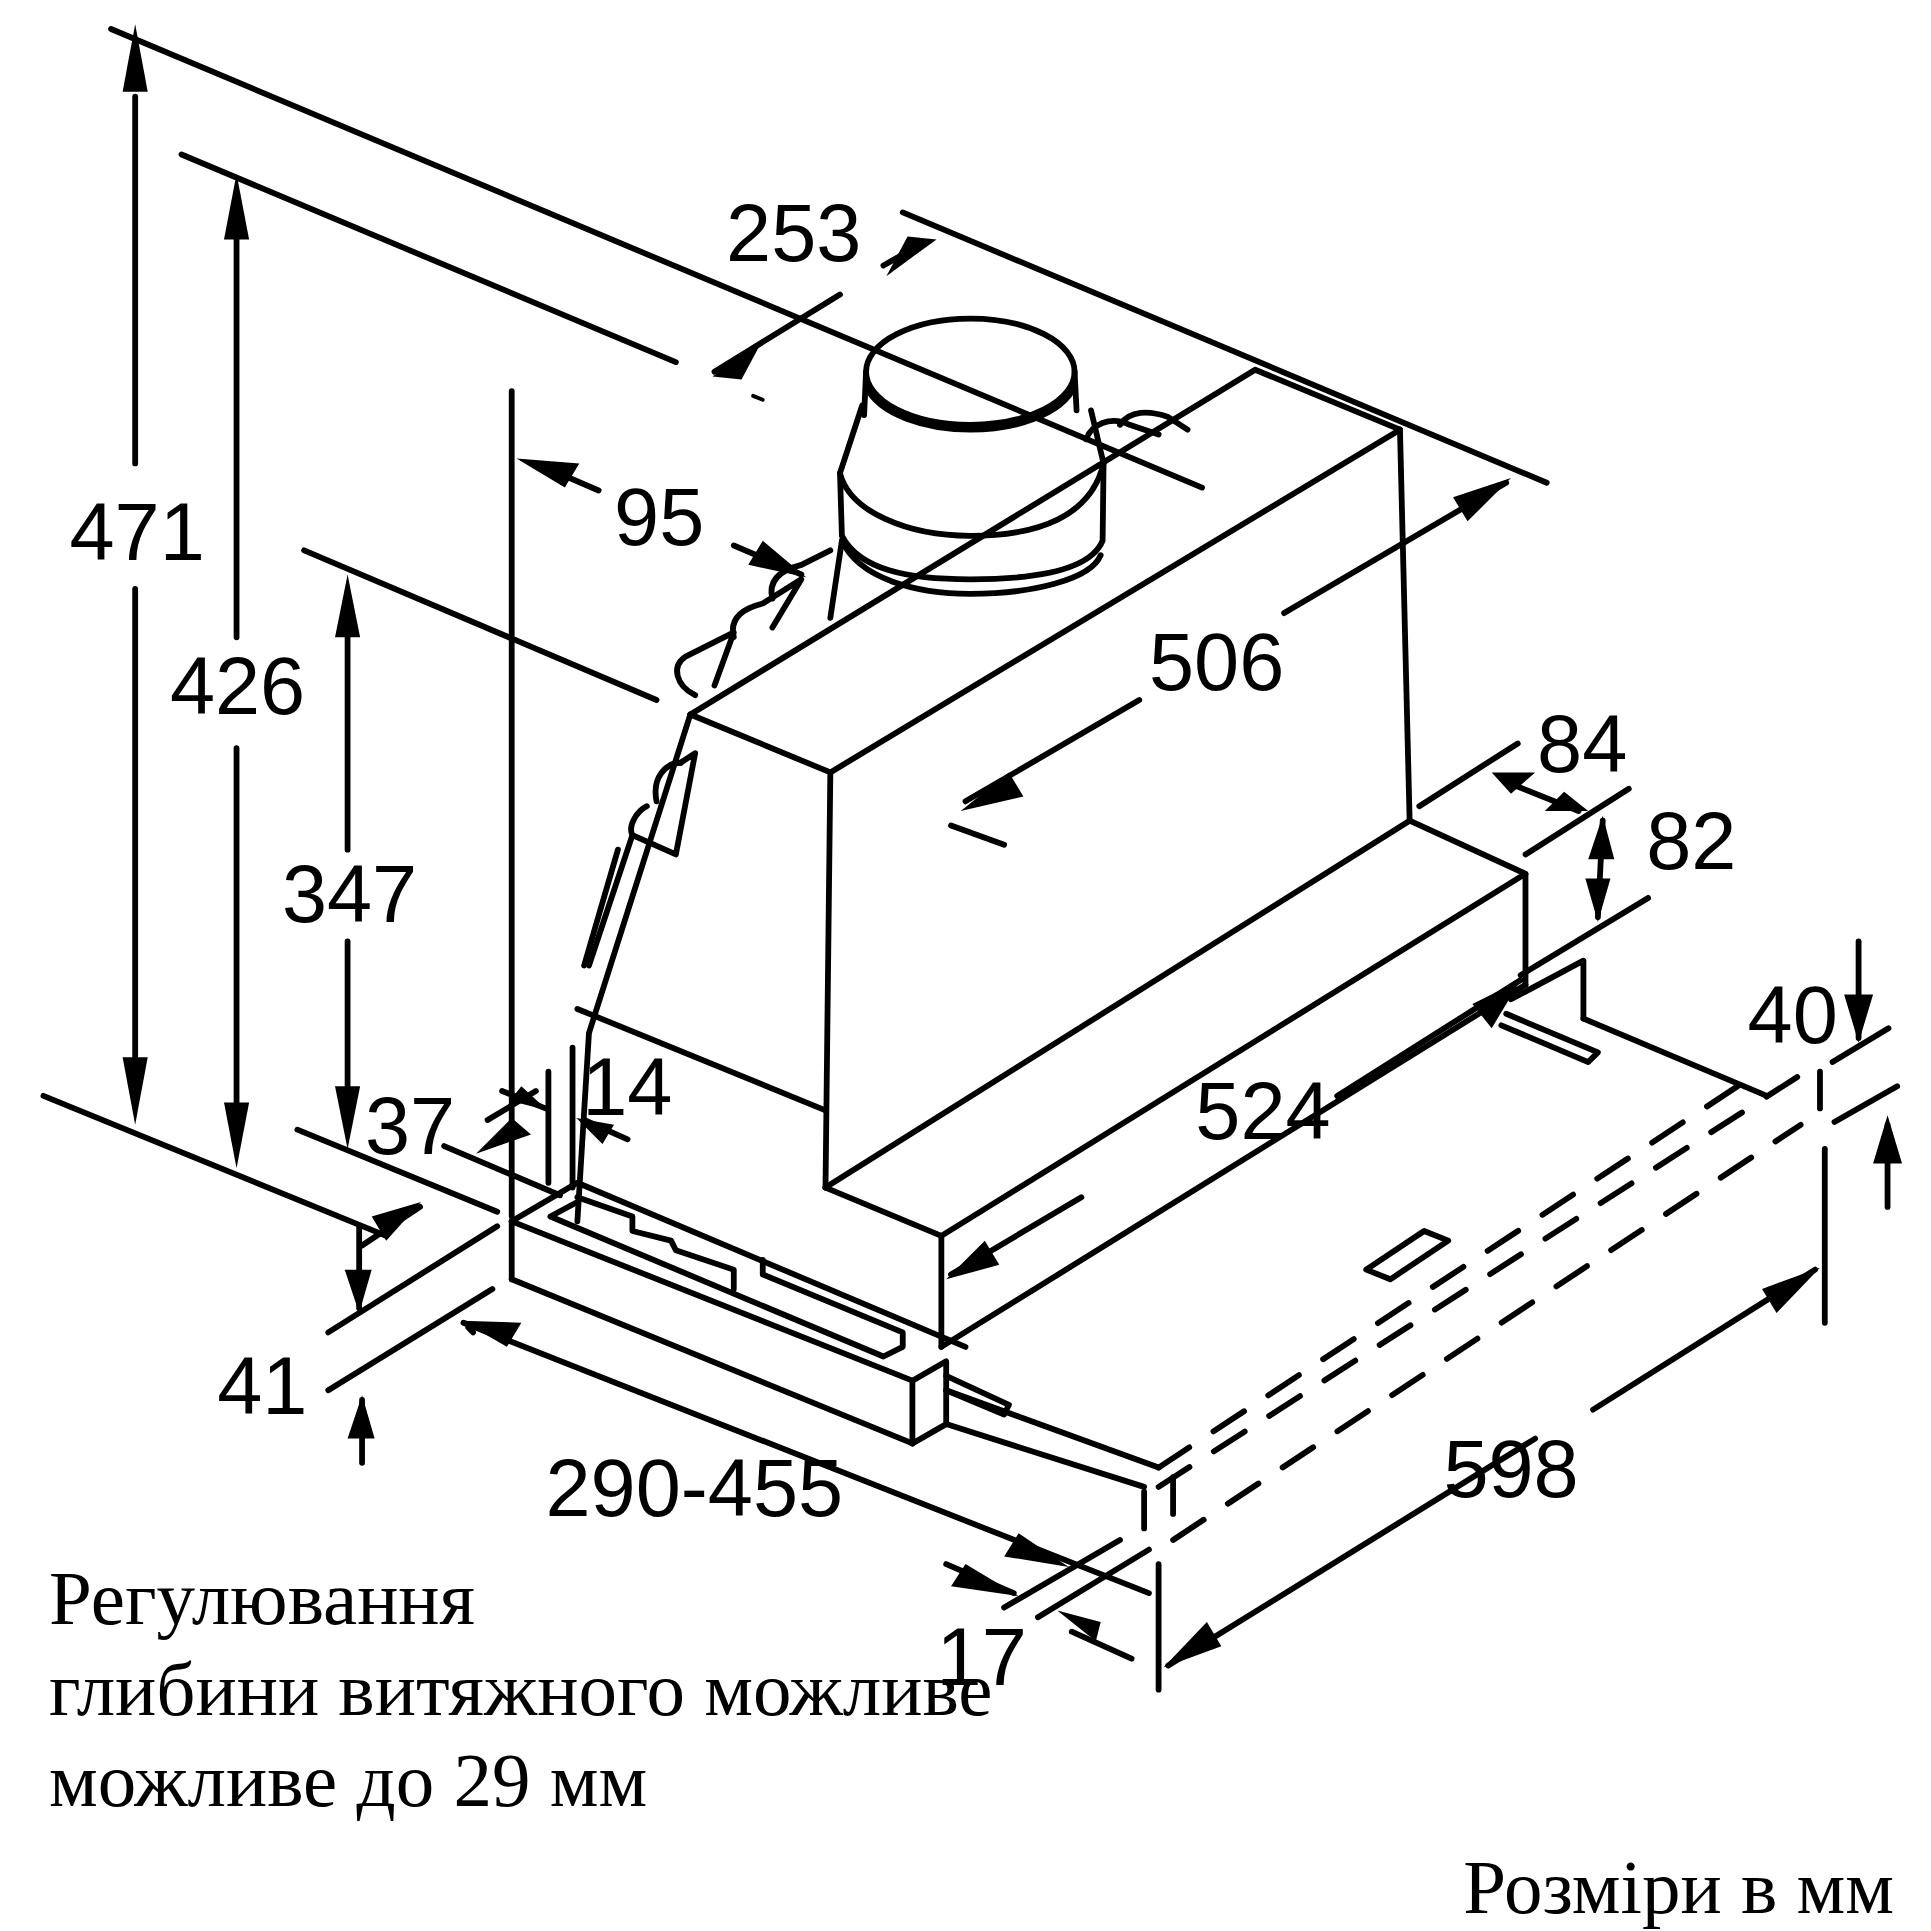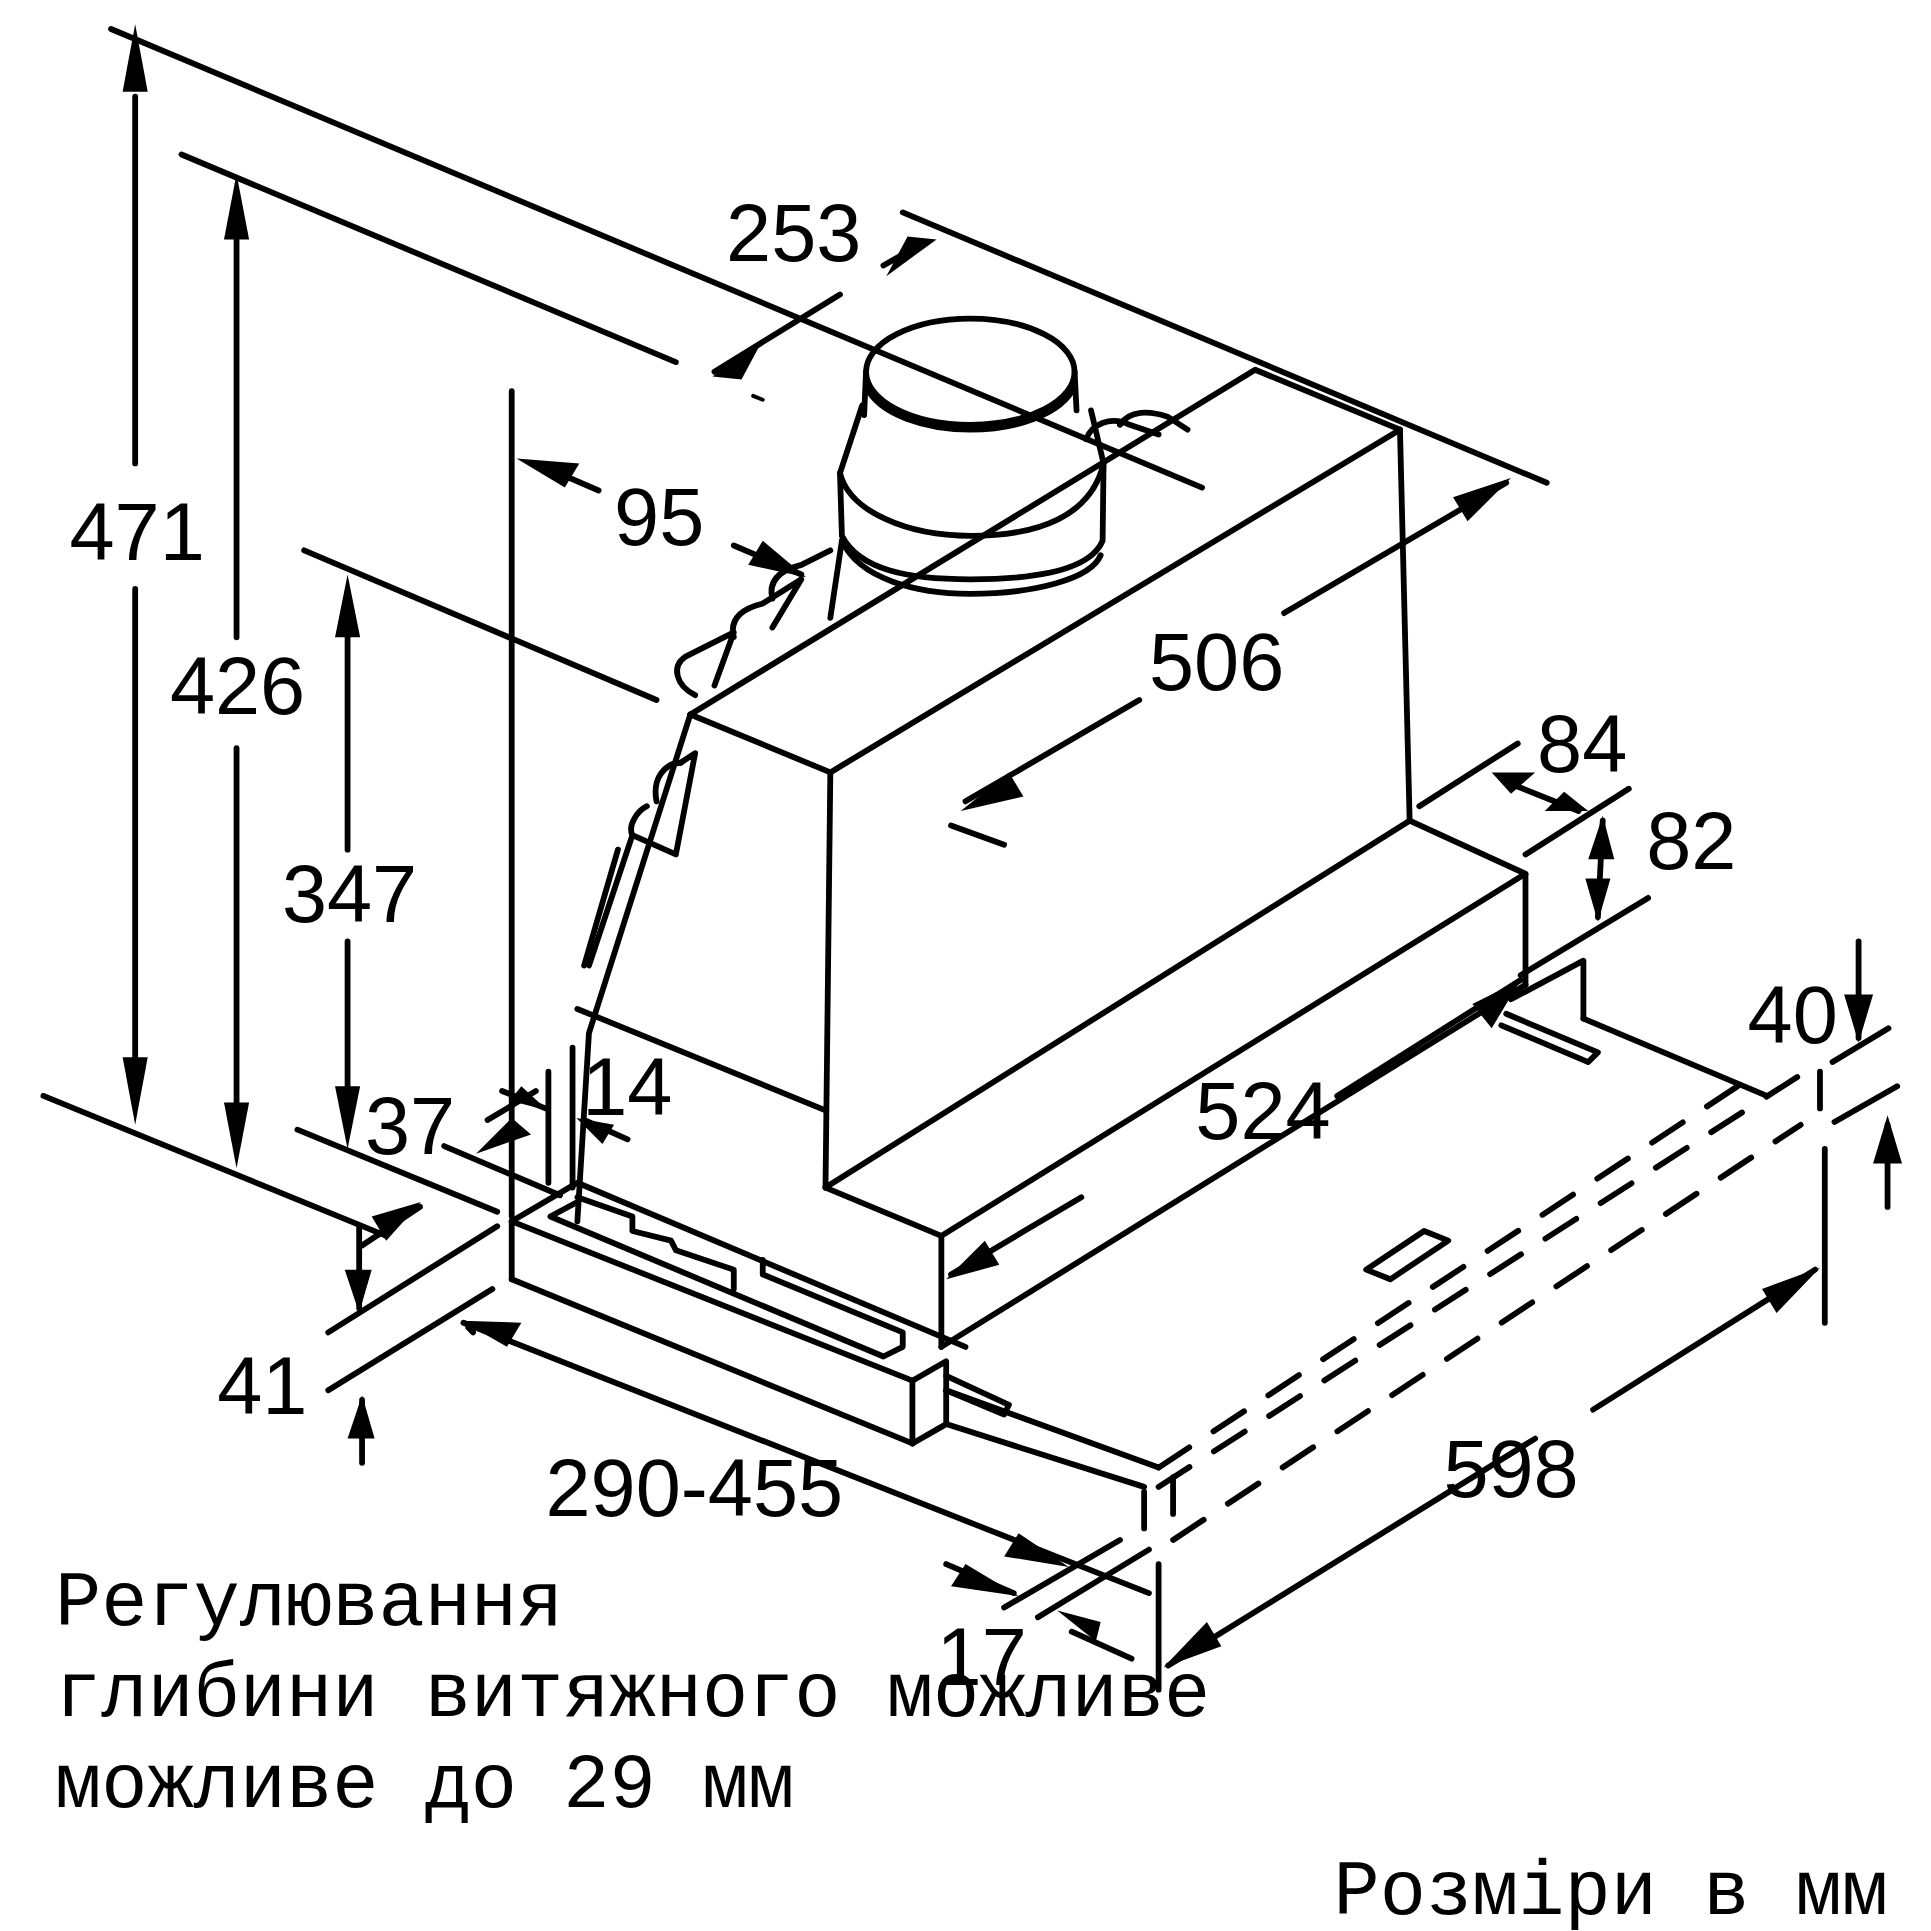--- a/index.html
+++ b/index.html
@@ -4,22 +4,22 @@
   <style>
     html, body { margin: 0; padding: 0; background: #ffffff; }
     body { width: 1931px; height: 1931px; position: relative; overflow: hidden;
            font-family: "Liberation Sans", sans-serif; color: #000; }
     #drawing { position: absolute; left: 0; top: 0; width: 1931px; height: 1931px; }
     #drawing .ln { stroke: #000; stroke-width: 6; fill: none; stroke-linecap: round; stroke-linejoin: round; }
     #drawing .thin { stroke: #000; stroke-width: 4; fill: none; stroke-linecap: round; }
     #drawing .dash { stroke: #000; stroke-width: 6; fill: none; stroke-dasharray: 38 30; stroke-linecap: round; }
     #drawing .arrow { fill: #000; stroke: none; }
     #drawing text.dim { font-family: "Liberation Sans", sans-serif; font-size: 84px; fill: #000; }
-    .caption { position: absolute; font-family: Liberation Mono, monospace; font-size: 77px;
-               line-height: 91px; color: #000; margin: 16px; }
+    .caption { position: absolute; font-family: Liberation Serif, serif; font-size: 77px;
+               line-height: 91px; color: #000; margin: 10px; }
     .caption-left { left: 39px; top: 1543px; }
     .caption-right { right: 27px; top: 1832px; text-align: right; }
   </style>
 </head>
 <body>
 
 <svg id="drawing" viewBox="0 0 2000 2000" xmlns="http://www.w3.org/2000/svg">
 
   <g>
     <line class="ln" x1="115" y1="30" x2="1245" y2="505"></line>

